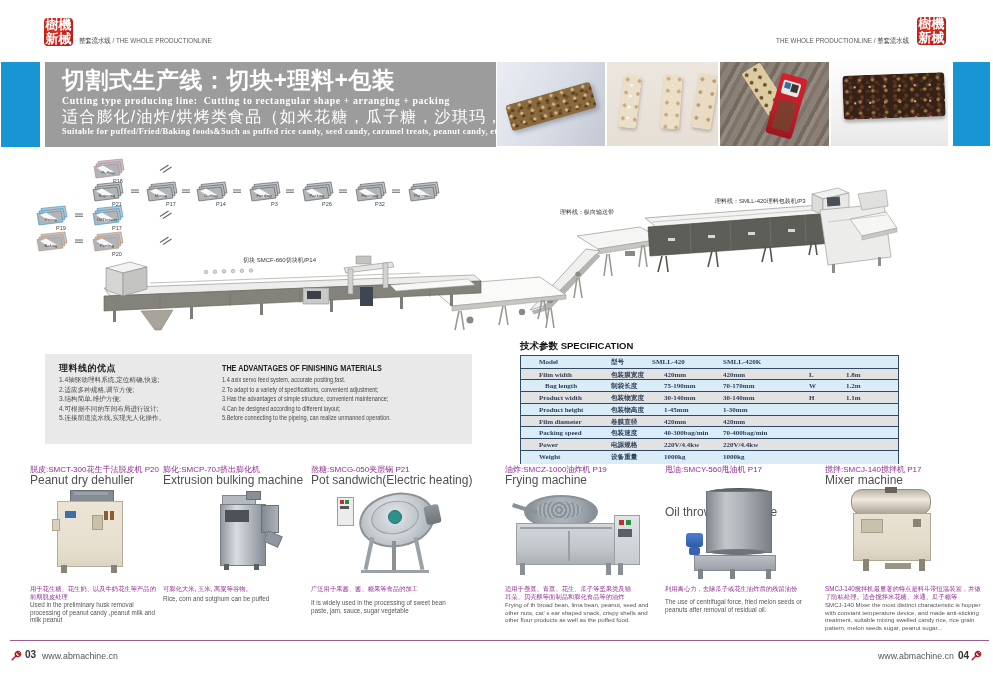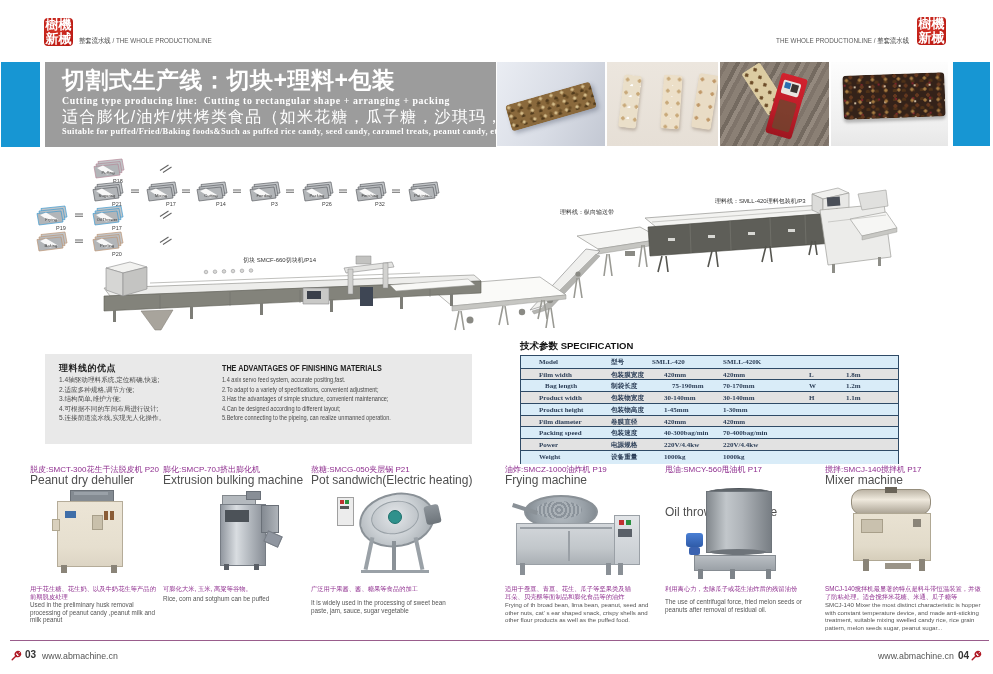--- a/index.html
+++ b/index.html
@@ -239,21 +239,21 @@
       <span style="left:18px;">Film width</span>
       <span style="left:90px;font-family:'Liberation Sans',sans-serif;font-size:6.6px;">包装膜宽度</span>
       <span style="left:143px;">420mm</span>
       <span style="left:202px;">420mm</span>
       <span style="left:288px;">L</span>
       <span style="left:325px;">1.8m</span>
     </div>
   <div class="abs trow" style="top:23.4px;background:#d9ecf8;border-top:1px solid #2e4a66;">
       <span style="left:18px;padding-left:6px;">Bag length</span>
       <span style="left:90px;font-family:'Liberation Sans',sans-serif;font-size:6.6px;">制袋长度</span>
-      <span style="left:151px;">75-190mm</span>
+      <span style="left:143px;">75-190mm</span>
       <span style="left:202px;">70-170mm</span>
       <span style="left:288px;">W</span>
       <span style="left:325px;">1.2m</span>
     </div>
   <div class="abs trow" style="top:35.1px;background:#e2e2e2;border-top:1px solid #2e4a66;">
       <span style="left:18px;">Product width</span>
       <span style="left:90px;font-family:'Liberation Sans',sans-serif;font-size:6.6px;">包装物宽度</span>
       <span style="left:143px;">30-140mm</span>
       <span style="left:202px;">30-140mm</span>
       <span style="left:288px;">H</span>

